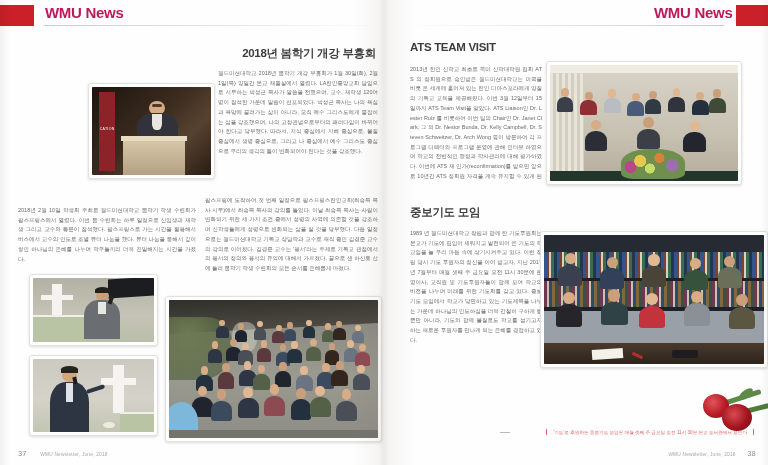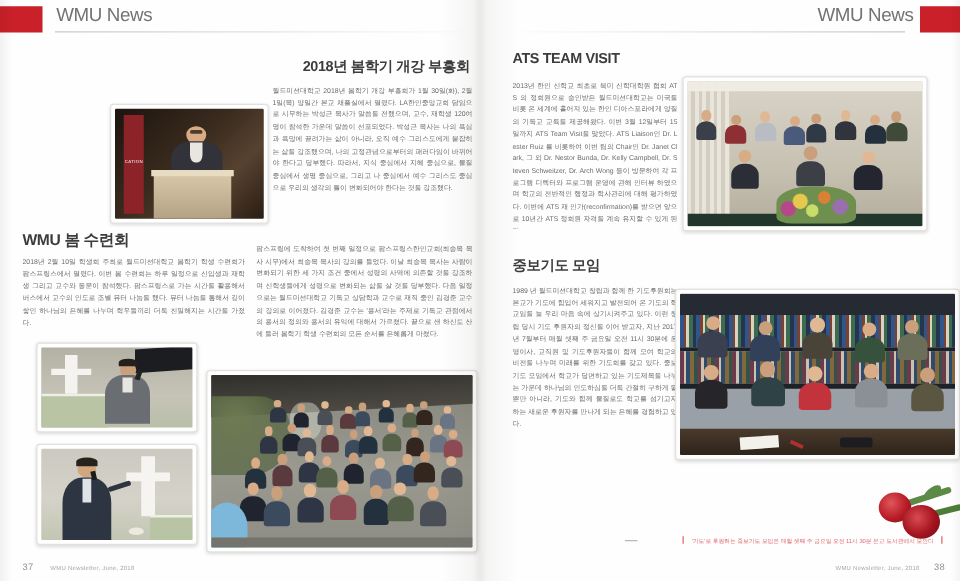--- a/index.html
+++ b/index.html
@@ -4,21 +4,21 @@
 <style>
   html,body{margin:0;padding:0;background:#ffffff;}
   #spread{position:relative;width:768px;height:465px;background:#fefefe;overflow:hidden;
           font-family:"Liberation Sans","DejaVu Sans",sans-serif;}
   
   #spine{position:absolute;left:352px;top:0;width:64px;height:465px;pointer-events:none;
          background:linear-gradient(90deg,rgba(0,0,0,0) 0%,rgba(90,80,70,.05) 40%,rgba(90,80,70,.12) 50%,rgba(90,80,70,.05) 60%,rgba(0,0,0,0) 100%);}
   #edgeL{position:absolute;left:0;top:0;width:10px;height:465px;background:linear-gradient(90deg,rgba(0,0,0,.05),rgba(0,0,0,0));}
   #edgeR{position:absolute;right:0;top:0;width:8px;height:465px;background:linear-gradient(270deg,rgba(0,0,0,.04),rgba(0,0,0,0));}
 
-  .brand{position:absolute;top:4px;font-size:15px;font-weight:400;letter-spacing:-.3px;color:#737373;}
+  .brand{position:absolute;top:4px;font-size:15px;font-weight:700;letter-spacing:-.3px;color:#be185d;}
   .redblock{position:absolute;top:5px;height:21px;background:#c9202a;}
   .hrule{position:absolute;top:25px;height:1px;}
 
   .art-title{position:absolute;font-size:11.5px;font-weight:700;color:#3c3c3c;letter-spacing:-.3px;}
   .bodytext{position:absolute;font-size:5.5px;line-height:9.7px;color:#6b6b6b;text-align:justify;
             word-break:break-all;overflow:hidden;}
 
   .photo{position:absolute;background:#fff;border:1px solid #e2e1dd;border-radius:3px;
          box-shadow:0 1px 3px rgba(0,0,0,.14);padding:3px;}
   .ph-in{position:relative;width:100%;height:100%;overflow:hidden;border-radius:1px;}
@@ -64,21 +64,20 @@
       <div class="abs" style="left:50%;top:19%;width:9%;height:4%;background:#4a3c30;border-radius:2px;"></div>
       <div class="abs" style="left:38%;top:30%;width:34%;height:38%;border-radius:40% 40% 8% 8%;background:#32333a;"></div>
       <div class="abs" style="left:50%;top:31%;width:9%;height:18%;background:#e9e6df;border-radius:0 0 40% 40%;"></div>
       <div class="abs" style="left:26%;top:58%;width:52%;height:42%;background:linear-gradient(180deg,#d9c9a9,#b4a184);border-radius:3px 3px 0 0;"></div>
       <div class="abs" style="left:24%;top:56%;width:56%;height:5%;background:#e7dcc2;"></div>
     </div>
   </div>
 
   <div class="bodytext" style="left:218px;top:69px;width:160px;height:108px;">월드미션대학교 2018년 봄학기 개강 부흥회가 1월 30일(화), 2월 1일(목) 양일간 본교 채플실에서 열렸다. LA한인중앙교회 담임으로 시무하는 박성근 목사가 말씀을 전했으며, 교수, 재학생 120여 명이 참석한 가운데 말씀이 선포되었다. 박성근 목사는 나의 욕심과 욕망에 끌려가는 삶이 아니라, 오직 예수 그리스도에게 붙잡히는 삶을 강조했으며, 나의 고정관념으로부터의 패러다임이 바뀌어야 한다고 당부했다. 따라서, 지식 중심에서 지혜 중심으로, 물질 중심에서 생명 중심으로, 그리고 나 중심에서 예수 그리스도 중심으로 우리의 생각의 틀이 변화되어야 한다는 것을 강조했다.</div>
 
-  <div class="art-title" style="left:18px;top:184px;font-size:12.5px;">WMU 봄 수련회</div>
 
   <div class="bodytext" style="left:18px;top:206px;width:178px;height:60px;">2018년 2월 10일 학생회 주최로 월드미션대학교 봄학기 학생 수련회가 팜스프링스에서 열렸다. 이번 봄 수련회는 하루 일정으로 신입생과 재학생 그리고 교수와 동문이 참석했다. 팜스프링스로 가는 시간을 활용해서 버스에서 교수의 인도로 조별 뮤터 나눔을 했다. 뮤터 나눔을 통해서 깊이 쌓인 하나님의 은혜를 나누며 학우들끼리 더욱 친밀해지는 시간을 가졌다.</div>
   <div class="bodytext" style="left:205px;top:196px;width:173px;height:99px;">팜스프링에 도착하여 첫 번째 일정으로 팜스프링스한인교회(최승목 목사 시무)에서 최승목 목사의 강의를 들었다. 이날 최승목 목사는 사람이 변화되기 위한 세 가지 조건 중에서 성령의 사역에 의존할 것을 강조하며 신학생들에게 성령으로 변화되는 삶을 살 것을 당부했다. 다음 일정으로는 월드미션대학교 기독교 상담학과 교수로 재직 중인 김경준 교수의 강의로 이어졌다. 김경준 교수는 '용서'라는 주제로 기독교 관점에서의 용서의 정의와 용서의 유익에 대해서 가르쳤다. 끝으로 샌 하신토 산에 들러 봄학기 학생 수련회의 모든 순서를 은혜롭게 마쳤다.</div>
 
   <div class="photo" style="left:29px;top:274px;width:121px;height:64px;">
     <div class="ph-in" style="background:linear-gradient(180deg,#b3b0a4 0%,#c6c3b7 60%,#b8bfa8 100%);">
       <div class="abs" style="left:16%;top:10%;width:8%;height:64%;background:#f4f3ef;"></div>
       <div class="abs" style="left:7%;top:26%;width:26%;height:8%;background:#f4f3ef;"></div>
       <div class="abs" style="left:62%;top:0;width:38%;height:30%;background:#1c1d20;transform:skewY(-4deg);"></div>
       <div class="abs" style="left:0;top:58%;width:44%;height:42%;background:#b9c4a4;border-top:2px solid #eef0e8;"></div>

